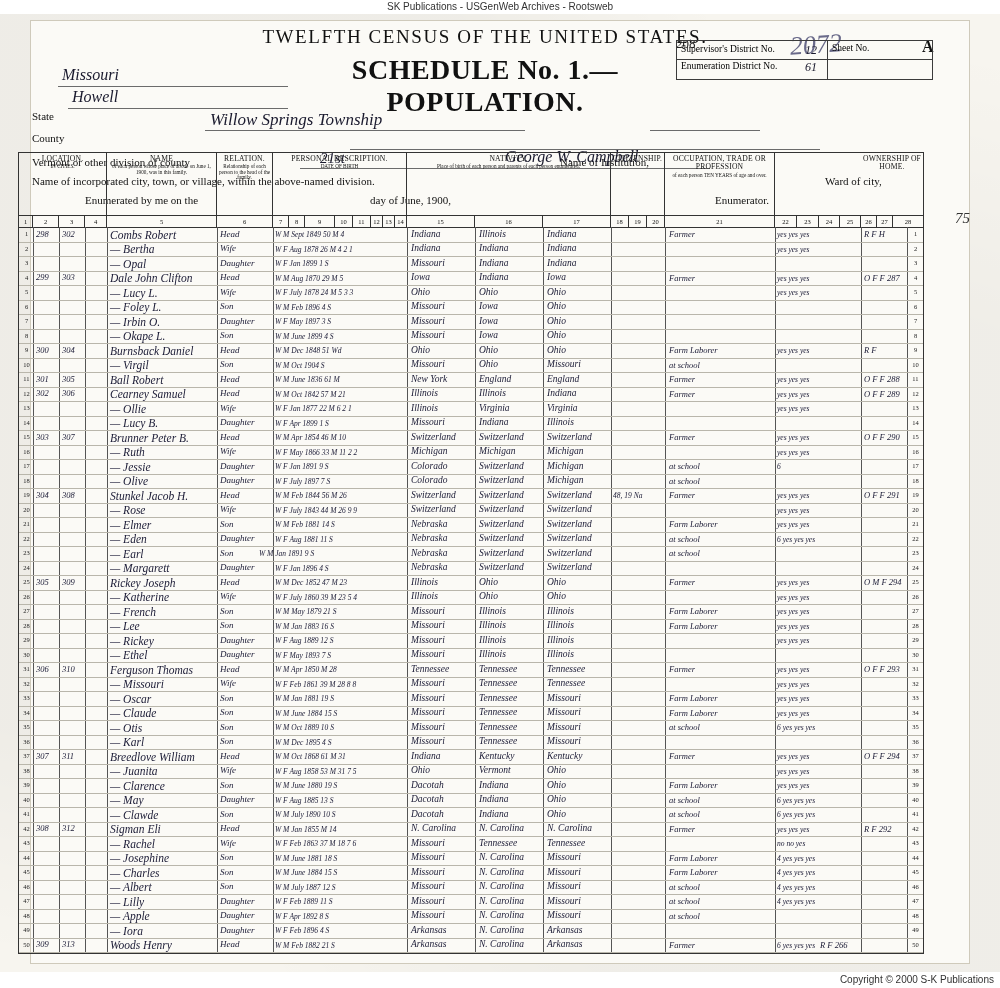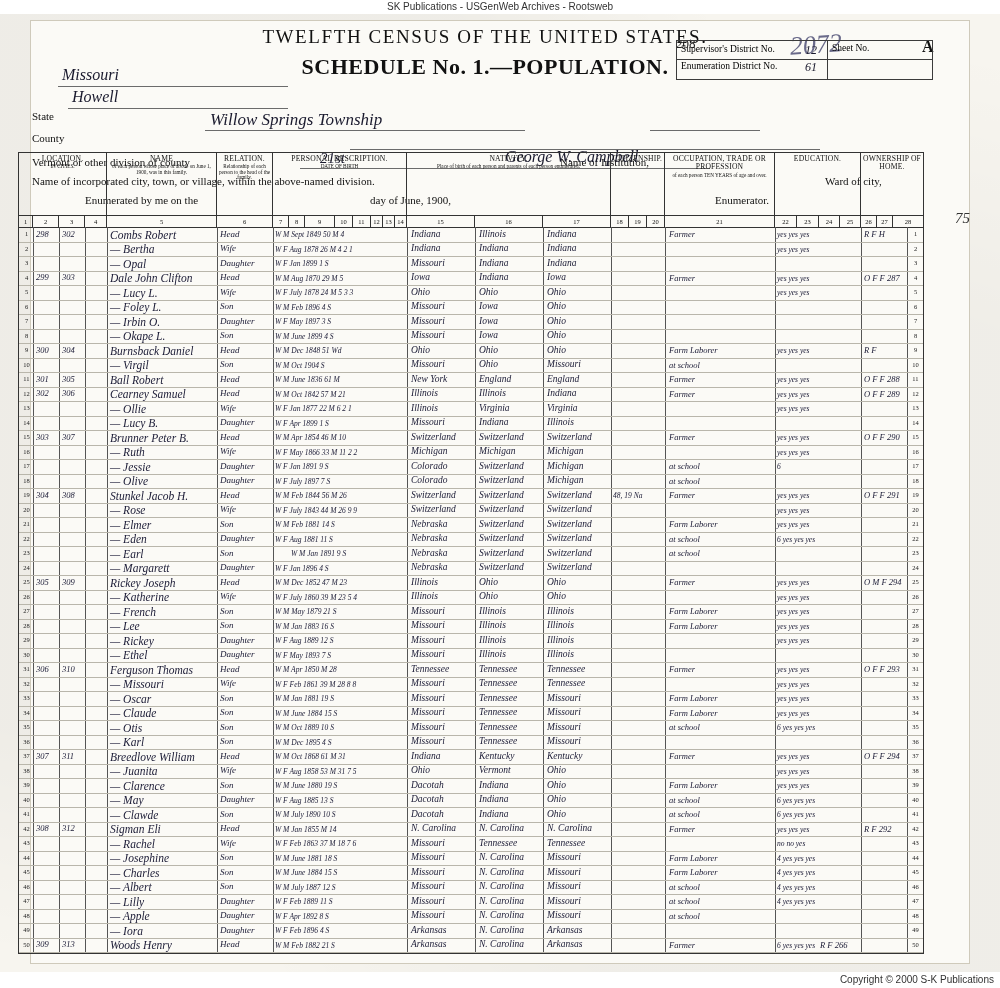--- a/index.html
+++ b/index.html
@@ -17,21 +17,21 @@
       radial-gradient(circle at 12% 30%, rgba(0,0,0,0.035) 0 40%, rgba(0,0,0,0) 60%),
       radial-gradient(circle at 85% 70%, rgba(0,0,0,0.03) 0 35%, rgba(0,0,0,0) 60%);
   }
   .paper{position:absolute;top:6px;left:30px;width:940px;height:944px;background:#fbfaf6;
      box-shadow:0 0 0 1px #cfcabb inset;}
 
   
   .hdr-title{position:absolute;top:12px;left:225px;width:520px;text-align:center;
      font-size:19px;letter-spacing:1.6px;font-variant:small-caps;color:#111;}
   .hdr-sched{position:absolute;top:40px;left:255px;width:460px;text-align:center;
-     font-size:22px;font-weight:bold;letter-spacing:.5px;color:#111;}
+     font-size:28px;font-weight:bold;letter-spacing:.5px;color:#111;}
   .hdr-208{position:absolute;top:22px;left:676px;font-size:13px;color:#222;}
   .hdr-A{position:absolute;top:24px;left:922px;font-size:16px;font-weight:bold;color:#111;}
 
   .lbl{position:absolute;font-size:11px;color:#111;margin-top:34px;}
   .wr{position:absolute;font-family:"Liberation Serif",serif;font-style:italic;color:#1a1a2e;}
   .rule{position:absolute;border-bottom:1px solid #6b6b6b;}
 
   .supbox{position:absolute;top:26px;left:676px;width:255px;height:38px;border:1px solid #3b3b3b;}
   .supbox .l1{position:absolute;top:3px;left:4px;font-size:9.5px;}
   .supbox .l2{position:absolute;top:20px;left:4px;font-size:9.5px;}
@@ -149,23 +149,20 @@
         <div class="colhdr" style="left:388px;width:204px;">
           <span class="big">NATIVITY.</span>
           <span class="sm">Place of birth of each person and parents of each person enumerated.</span>
         </div>
         <div class="colhdr" style="left:592px;width:54px;">
           <span class="big">CITIZENSHIP.</span>
         </div>
         <div class="colhdr" style="left:646px;width:110px;">
           <span class="big">OCCUPATION, TRADE OR PROFESSION</span>
           <span class="sm">of each person TEN YEARS of age and over.</span>
-        </div>
-        <div class="colhdr" style="left:756px;width:86px;">
-          <span class="big">EDUCATION.</span>
         </div>
         <div class="colhdr" style="left:842px;width:62px;border-right:none;">
           <span class="big">OWNERSHIP OF HOME.</span>
         </div>
 
         <div class="numrow">
           <div class="numcell" style="left:0px;width:14px;">1</div>
           <div class="numcell" style="left:14px;width:26px;">2</div>
           <div class="numcell" style="left:40px;width:26px;">3</div>
           <div class="numcell" style="left:66px;width:22px;">4</div>
@@ -456,21 +453,21 @@
           <div class="w nat" style="left: 392px; top: 306px;">Nebraska</div>
           <div class="w nat" style="left: 460px; top: 306px;">Switzerland</div>
           <div class="w nat" style="left: 528px; top: 306px;">Switzerland</div>
           <div class="w oc" style="left: 650px; top: 306.5px;">at school</div>
           <div class="w ed" style="left: 758px; top: 307.5px;">6 yes yes yes</div>
           <div class="hline" style="top: 333.5px;"></div>
           <div class="rowno" style="top: 322px;">23</div>
           <div class="rowno r" style="top: 322px;">23</div>
           <div class="w nm" style="left: 91px; top: 320.5px;">— Earl</div>
           <div class="w rel" style="left: 201px; top: 320.5px;">Son</div>
-          <div class="w pd" style="left: 272px; top: 322px;">W M Jan 1891 9 S</div>
+          <div class="w pd" style="left: 240px; top: 322px;">W M Jan 1891 9 S</div>
           <div class="w nat" style="left: 392px; top: 320.5px;">Nebraska</div>
           <div class="w nat" style="left: 460px; top: 320.5px;">Switzerland</div>
           <div class="w nat" style="left: 528px; top: 320.5px;">Switzerland</div>
           <div class="w oc" style="left: 650px; top: 321px;">at school</div>
           <div class="hline" style="top: 348px;"></div>
           <div class="rowno" style="top: 336.5px;">24</div>
           <div class="rowno r" style="top: 336.5px;">24</div>
           <div class="w nm" style="left: 91px; top: 335px;">— Margarett</div>
           <div class="w rel" style="left: 201px; top: 335px;">Daughter</div>
           <div class="w pd" style="left: 256px; top: 336.5px;">W F Jan 1896 4 S</div>

